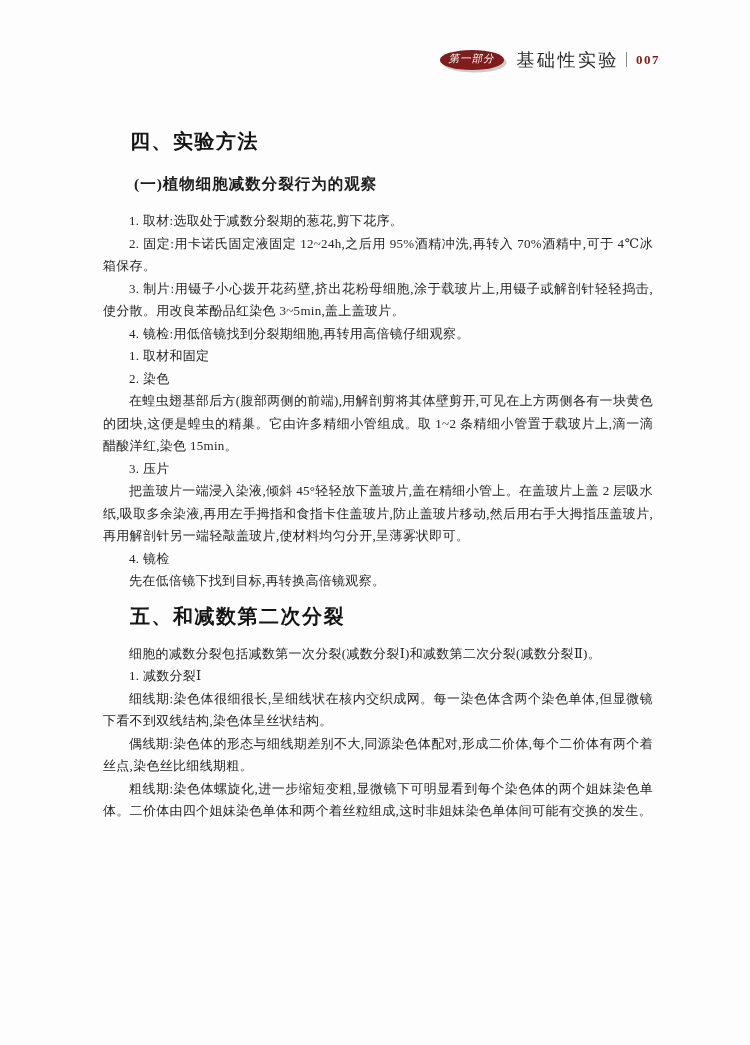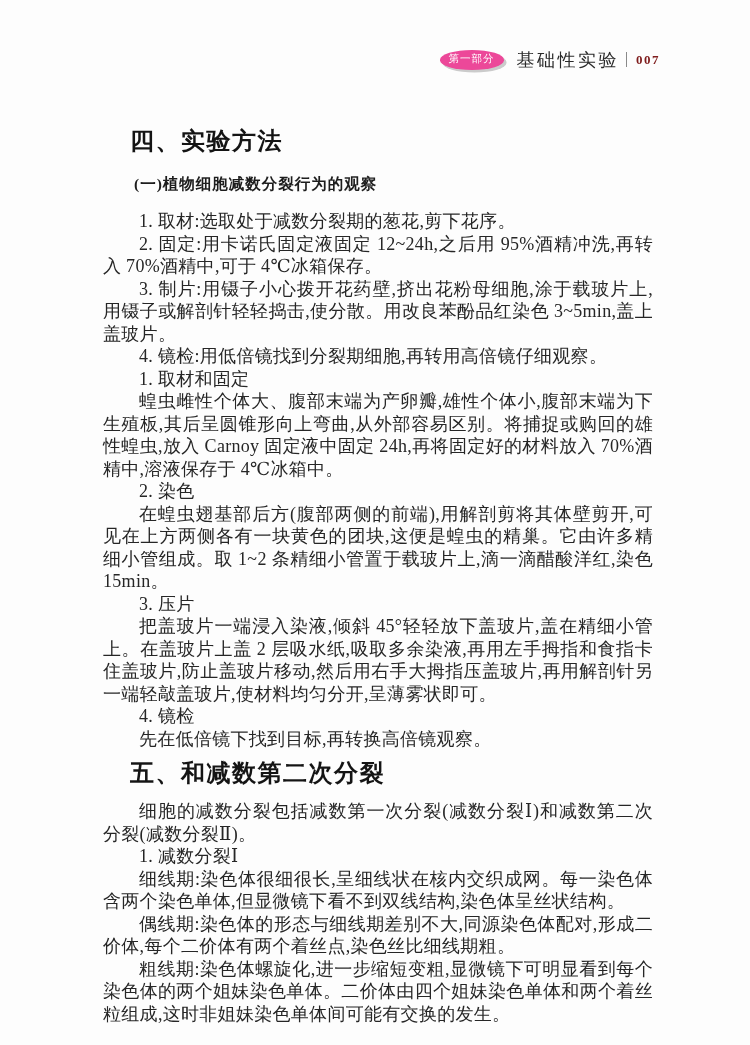--- a/index.html
+++ b/index.html
@@ -16,23 +16,24 @@
   .page-header {
     position: absolute;
     top: 50px;
     right: 90px;
     display: flex;
     align-items: center;
     line-height: 1;
   }
   .part-badge {
     display: inline-block;
-    background: #ec4899;
+    background: #7f1d1d;
     color: #ffffff;
     font-size: 10.5px;
+    font-style: italic;
     letter-spacing: 1px;
     padding: 4px 9px 5px 9px;
     border-radius: 50%;
     box-shadow: 2.5px 2.5px 0 #cbcbcb;
     white-space: nowrap;
   }
   .section-name {
     font-size: 18px;
     letter-spacing: 2.5px;
     color: #2a2a2a;
@@ -54,42 +55,42 @@
   }
   
   .content {
     position: absolute;
     left: 103px;
     top: 0;
     width: 550px;
   }
   .doc-heading {
     font-family: "Liberation Sans", "DejaVu Sans", sans-serif;
-    font-size: 24px;
+    font-size: 20px;
     font-weight: bold;
     color: #141414;
     line-height: 26px;
     letter-spacing: 1.5px;
     margin: 0 0 0 27px;
   }
   .heading-methods { margin-top: 128px; }
   .heading-results { margin-top: 10px; margin-bottom: 14px; }
   .sub-heading {
     font-size: 15.5px;
     font-weight: 600;
     color: #1d1d1d;
     line-height: 24px;
     letter-spacing: 1px;
     text-indent: 2em;
     margin: 0;
   }
   .sub-heading.plant { margin-top: 18px; margin-bottom: 14px; }
   .sub-heading.locust { margin-top: 11px; margin-bottom: 6px; }
   .content p {
-    font-size: 18px;
+    font-size: 13px;
     line-height: 22.5px;
     letter-spacing: 0.3px;
     margin: 0;
     text-indent: 2em;
     text-align: justify;
     color: #262626;
   }
 </style>
 </head>
 <body>
@@ -107,21 +108,20 @@
 
     <h1 class="doc-heading heading-methods">四、实验方法</h1>
 
     <h2 class="sub-heading plant">(一)植物细胞减数分裂行为的观察</h2>
     <p>1. 取材:选取处于减数分裂期的葱花,剪下花序。</p>
     <p>2. 固定:用卡诺氏固定液固定 12~24h,之后用 95%酒精冲洗,再转入 70%酒精中,可于 4℃冰箱保存。</p>
     <p>3. 制片:用镊子小心拨开花药壁,挤出花粉母细胞,涂于载玻片上,用镊子或解剖针轻轻捣击,使分散。用改良苯酚品红染色 3~5min,盖上盖玻片。</p>
     <p>4. 镜检:用低倍镜找到分裂期细胞,再转用高倍镜仔细观察。</p>
 
     <p>1. 取材和固定</p>
-    <p>蝗虫雌性个体大、腹部末端为产卵瓣,雄性个体小,腹部末端为下生殖板,其后呈圆锥形向上弯曲,从外部容易区别。将捕捉或购回的雄性蝗虫,放入 Carnoy 固定液中固定 24h,再将固定好的材料放入 70%酒精中,溶液保存于 4℃冰箱中。</p>
     <p>2. 染色</p>
     <p>在蝗虫翅基部后方(腹部两侧的前端),用解剖剪将其体壁剪开,可见在上方两侧各有一块黄色的团块,这便是蝗虫的精巢。它由许多精细小管组成。取 1~2 条精细小管置于载玻片上,滴一滴醋酸洋红,染色 15min。</p>
     <p>3. 压片</p>
     <p>把盖玻片一端浸入染液,倾斜 45°轻轻放下盖玻片,盖在精细小管上。在盖玻片上盖 2 层吸水纸,吸取多余染液,再用左手拇指和食指卡住盖玻片,防止盖玻片移动,然后用右手大拇指压盖玻片,再用解剖针另一端轻敲盖玻片,使材料均匀分开,呈薄雾状即可。</p>
     <p>4. 镜检</p>
     <p>先在低倍镜下找到目标,再转换高倍镜观察。</p>
 
     <h1 class="doc-heading heading-results">五、和减数第二次分裂</h1>
     <p>细胞的减数分裂包括减数第一次分裂(减数分裂Ⅰ)和减数第二次分裂(减数分裂Ⅱ)。</p>
     <p>1. 减数分裂Ⅰ</p>

